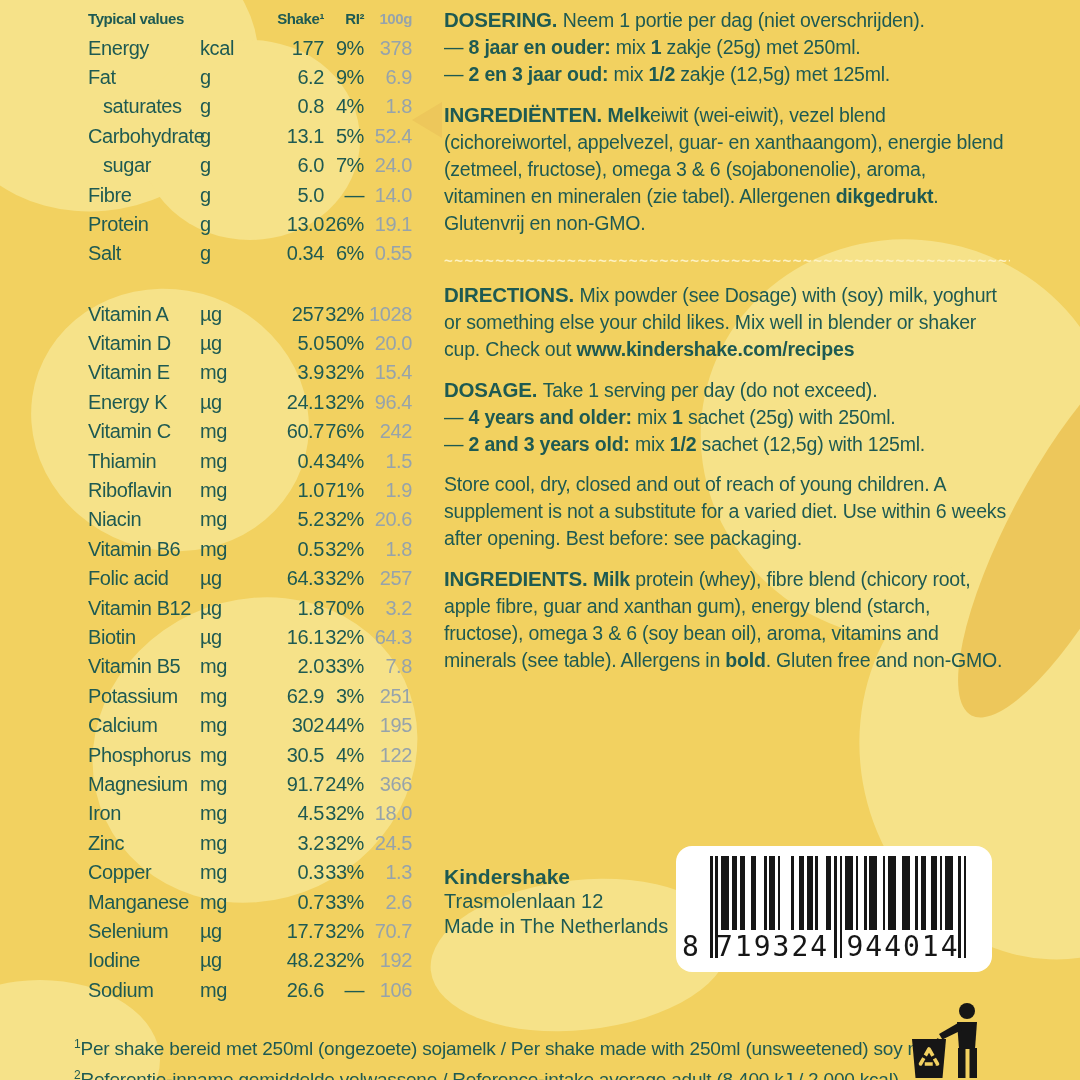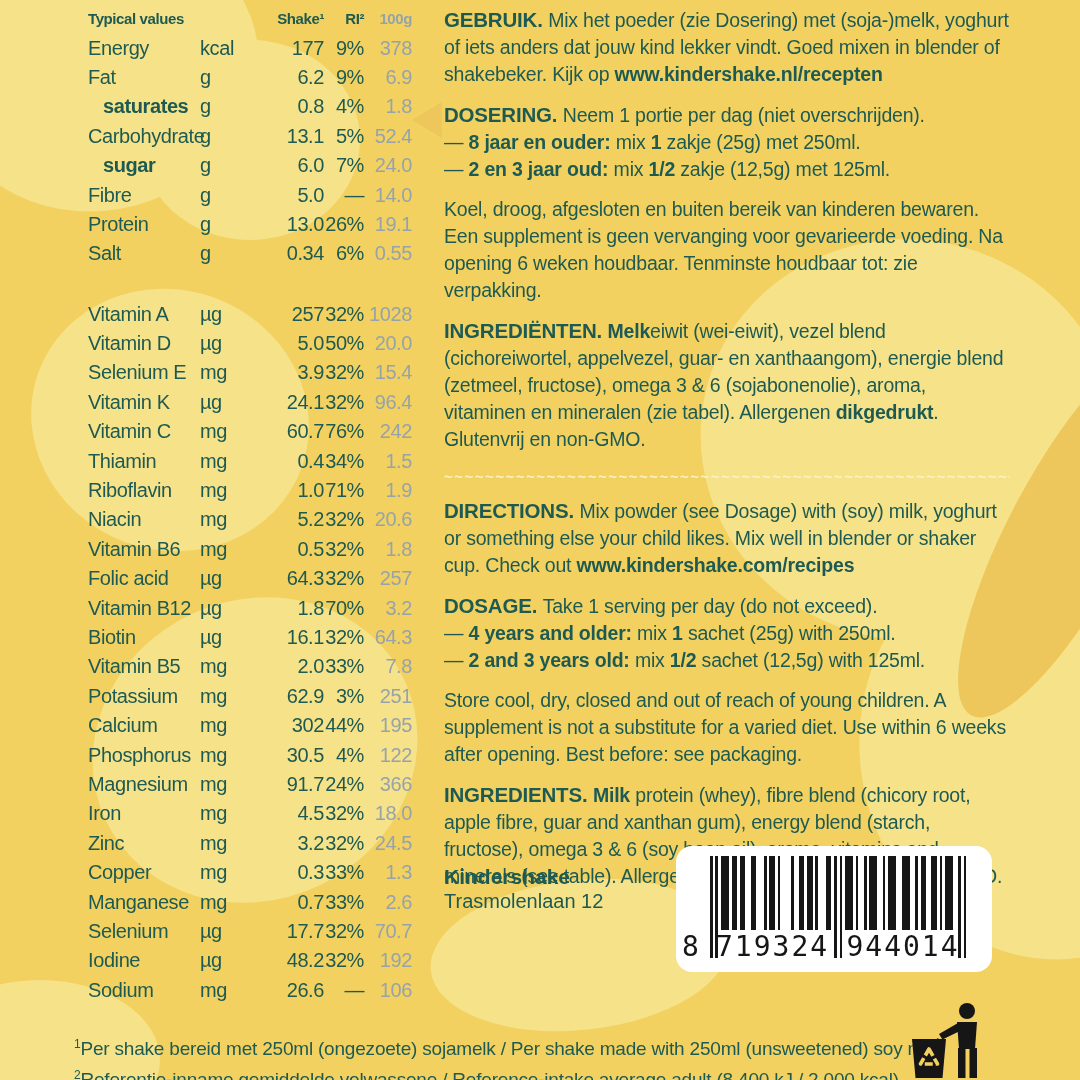--- a/index.html
+++ b/index.html
@@ -17,21 +17,21 @@
   .tri{width:0;height:0;border-radius:0;background:none;}
 
   
   .ntable{position:absolute;left:88px;top:4px;width:324px;color:var(--teal);}
   .trow{display:grid;grid-template-columns:112px 48px 76px 40px 48px;height:29.4px;
         align-items:center;font-size:20px;letter-spacing:-0.4px;white-space:nowrap;}
   .trow.spacer{height:31px;}
   .thead{font-weight:bold;font-size:15px;}
   .c-shake,.c-ri,.c-per100{text-align:right;}
   .c-per100{color:var(--gray);}
-  .trow.indent .c-name{padding-left:15px;font-weight:bold;}
+  .trow.indent .c-name{padding-left:15px;}
 
   
   .info-col{position:absolute;left:444px;top:6px;width:566px;display:flex;flex-direction:column;}
   .para{font-size:19.5px;line-height:27px;color:var(--teal);white-space:pre-wrap;
         letter-spacing:-0.2px;margin:0 0 13px 0;}
   .para .h{font-weight:bold;font-size:20.5px;letter-spacing:-0.2px;}
   .para .b{font-weight:bold;}
   .divider{color:var(--cream);font-weight:bold;font-size:15px;letter-spacing:1.5px;
            white-space:nowrap;overflow:hidden;margin:2px 0 12px 0;}
 
@@ -147,28 +147,28 @@
           <span class="c-per100">1028</span>
         </div>
         <div class="trow">
           <span class="c-name">Vitamin D</span>
           <span class="c-unit">µg</span>
           <span class="c-shake">5.0</span>
           <span class="c-ri">50%</span>
           <span class="c-per100">20.0</span>
         </div>
         <div class="trow">
-          <span class="c-name">Selenium E</span>
+          <span class="c-name">Vitamin E</span>
           <span class="c-unit">mg</span>
           <span class="c-shake">3.9</span>
           <span class="c-ri">32%</span>
           <span class="c-per100">15.4</span>
         </div>
         <div class="trow">
-          <span class="c-name">Vitamin K</span>
+          <span class="c-name">Energy K</span>
           <span class="c-unit">µg</span>
           <span class="c-shake">24.1</span>
           <span class="c-ri">32%</span>
           <span class="c-per100">96.4</span>
         </div>
         <div class="trow">
           <span class="c-name">Vitamin C</span>
           <span class="c-unit">mg</span>
           <span class="c-shake">60.7</span>
           <span class="c-ri">76%</span>
@@ -304,38 +304,37 @@
           <span class="c-name">Sodium</span>
           <span class="c-unit">mg</span>
           <span class="c-shake">26.6</span>
           <span class="c-ri">—</span>
           <span class="c-per100">106</span>
         </div>
       </div>
   </div>
 
   <div class="info-col">
-      <div class="para"><span class="h">GEBRUIK. </span><span class="n">Mix het poeder (zie Dosering) met (soja-)melk, yoghurt of iets anders dat jouw kind lekker vindt. Goed mixen in blender of shakebeker. Kijk op </span><span class="b">www.kindershake.nl/recepten</span></div>
       <div class="para"><span class="h">DOSERING. </span><span class="n">Neem 1 portie per dag (niet overschrijden).
 — </span><span class="b">8 jaar en ouder:</span><span class="n"> mix </span><span class="b">1</span><span class="n"> zakje (25g) met 250ml.
 — </span><span class="b">2 en 3 jaar oud:</span><span class="n"> mix </span><span class="b">1/2</span><span class="n"> zakje (12,5g) met 125ml.</span></div>
-      <div class="para"><span class="n">Koel, droog, afgesloten en buiten bereik van kinderen bewaren. Een supplement is geen vervanging voor gevarieerde voeding. Na opening 6 weken houdbaar. Tenminste houdbaar tot: zie verpakking.</span></div>
       <div class="para"><span class="h">INGREDIËNTEN. </span><span class="b">Melk</span><span class="n">eiwit (wei-eiwit), vezel blend (cichoreiwortel, appelvezel, guar- en xanthaangom), energie blend (zetmeel, fructose), omega 3 &amp; 6 (sojabonenolie), aroma, vitaminen en mineralen (zie tabel). Allergenen </span><span class="b">dikgedrukt</span><span class="n">. Glutenvrij en non-GMO.</span></div>
       <div class="divider">~~~~~~~~~~~~~~~~~~~~~~~~~~~~~~~~~~~~~~~~~~~~~~~~~~~~~~~~~~~~~~~~~~</div>
       <div class="para"><span class="h">DIRECTIONS. </span><span class="n">Mix powder (see Dosage) with (soy) milk, yoghurt or something else your child likes. Mix well in blender or shaker cup. Check out </span><span class="b">www.kindershake.com/recipes</span></div>
       <div class="para"><span class="h">DOSAGE. </span><span class="n">Take 1 serving per day (do not exceed).
 — </span><span class="b">4 years and older:</span><span class="n"> mix </span><span class="b">1</span><span class="n"> sachet (25g) with 250ml.
 — </span><span class="b">2 and 3 years old:</span><span class="n"> mix </span><span class="b">1/2</span><span class="n"> sachet (12,5g) with 125ml.</span></div>
       <div class="para"><span class="n">Store cool, dry, closed and out of reach of young children. A supplement is not a substitute for a varied diet. Use within 6 weeks after opening. Best before: see packaging.</span></div>
       <div class="para"><span class="h">INGREDIENTS. </span><span class="b">Milk</span><span class="n"> protein (whey), fibre blend (chicory root, apple fibre, guar and xanthan gum), energy blend (starch, fructose), omega 3 &amp; 6 (soy bean oil), aroma, vitamins and minerals (see table). Allergens in </span><span class="b">bold</span><span class="n">. Gluten free and non-GMO.</span></div>
     </div>
 
   <div class="address">
       <div class="line0">Kindershake</div>
       <div class="line1">Trasmolenlaan 12</div>
+      <div class="line3">Made in The Netherlands</div>
     </div>
 
   <div class="barcode-panel">
     <div class="bars">
         <div style="left: 0px; width: 2.7px; height: 102px;"></div>
         <div style="left: 5.4px; width: 2.7px; height: 102px;"></div>
         <div style="left: 10.8px; width: 8.1px; height: 74px;"></div>
         <div style="left: 21.6px; width: 5.4px; height: 74px;"></div>
         <div style="left: 29.7px; width: 5.4px; height: 74px;"></div>
         <div style="left: 40.5px; width: 5.4px; height: 74px;"></div>

